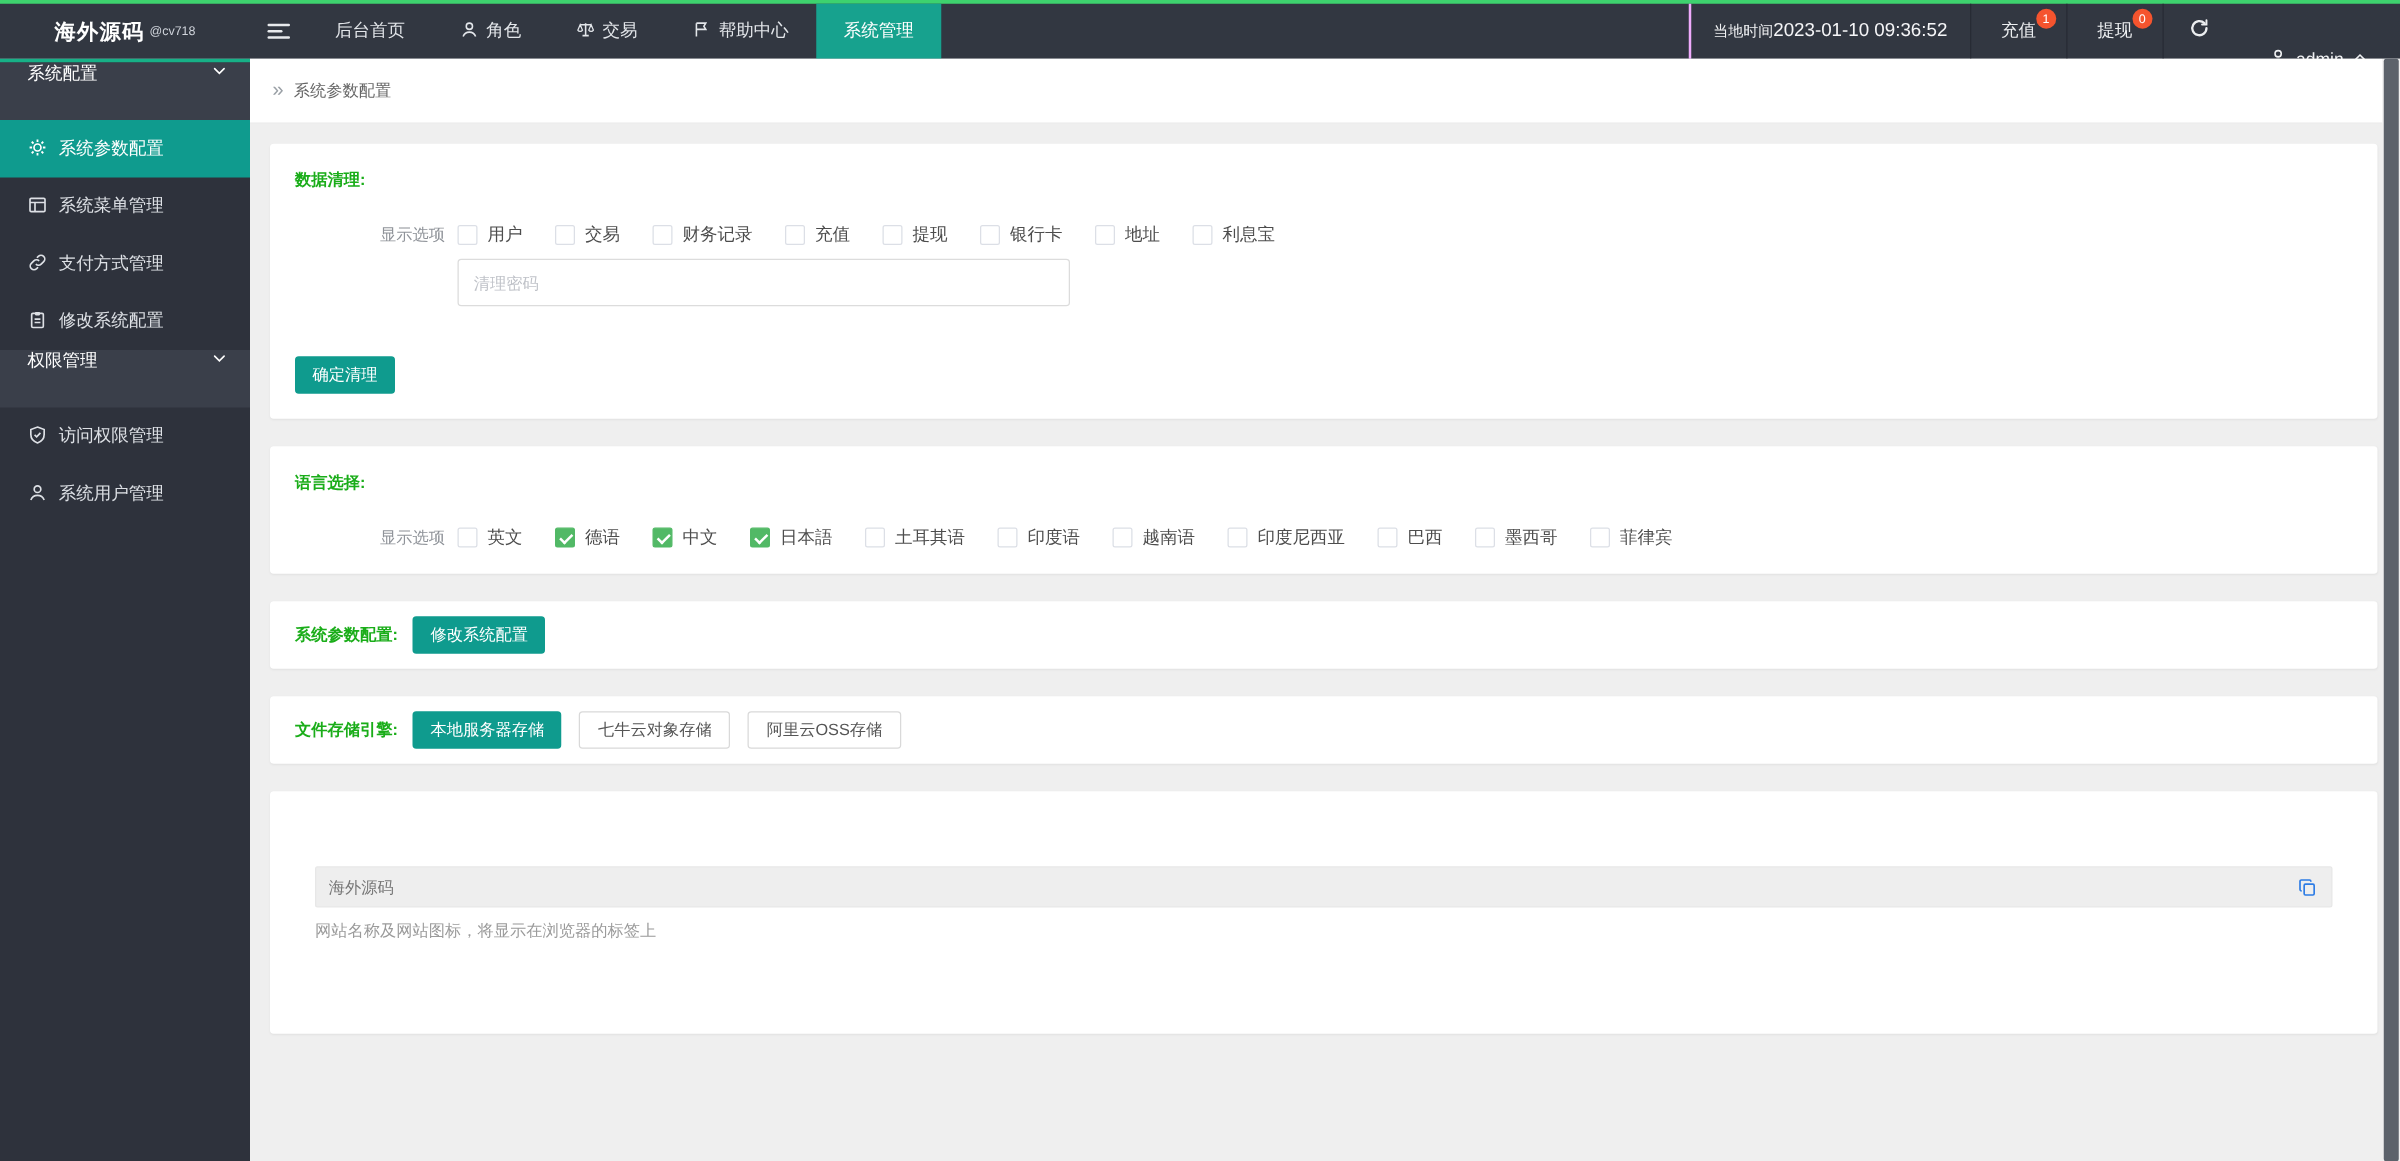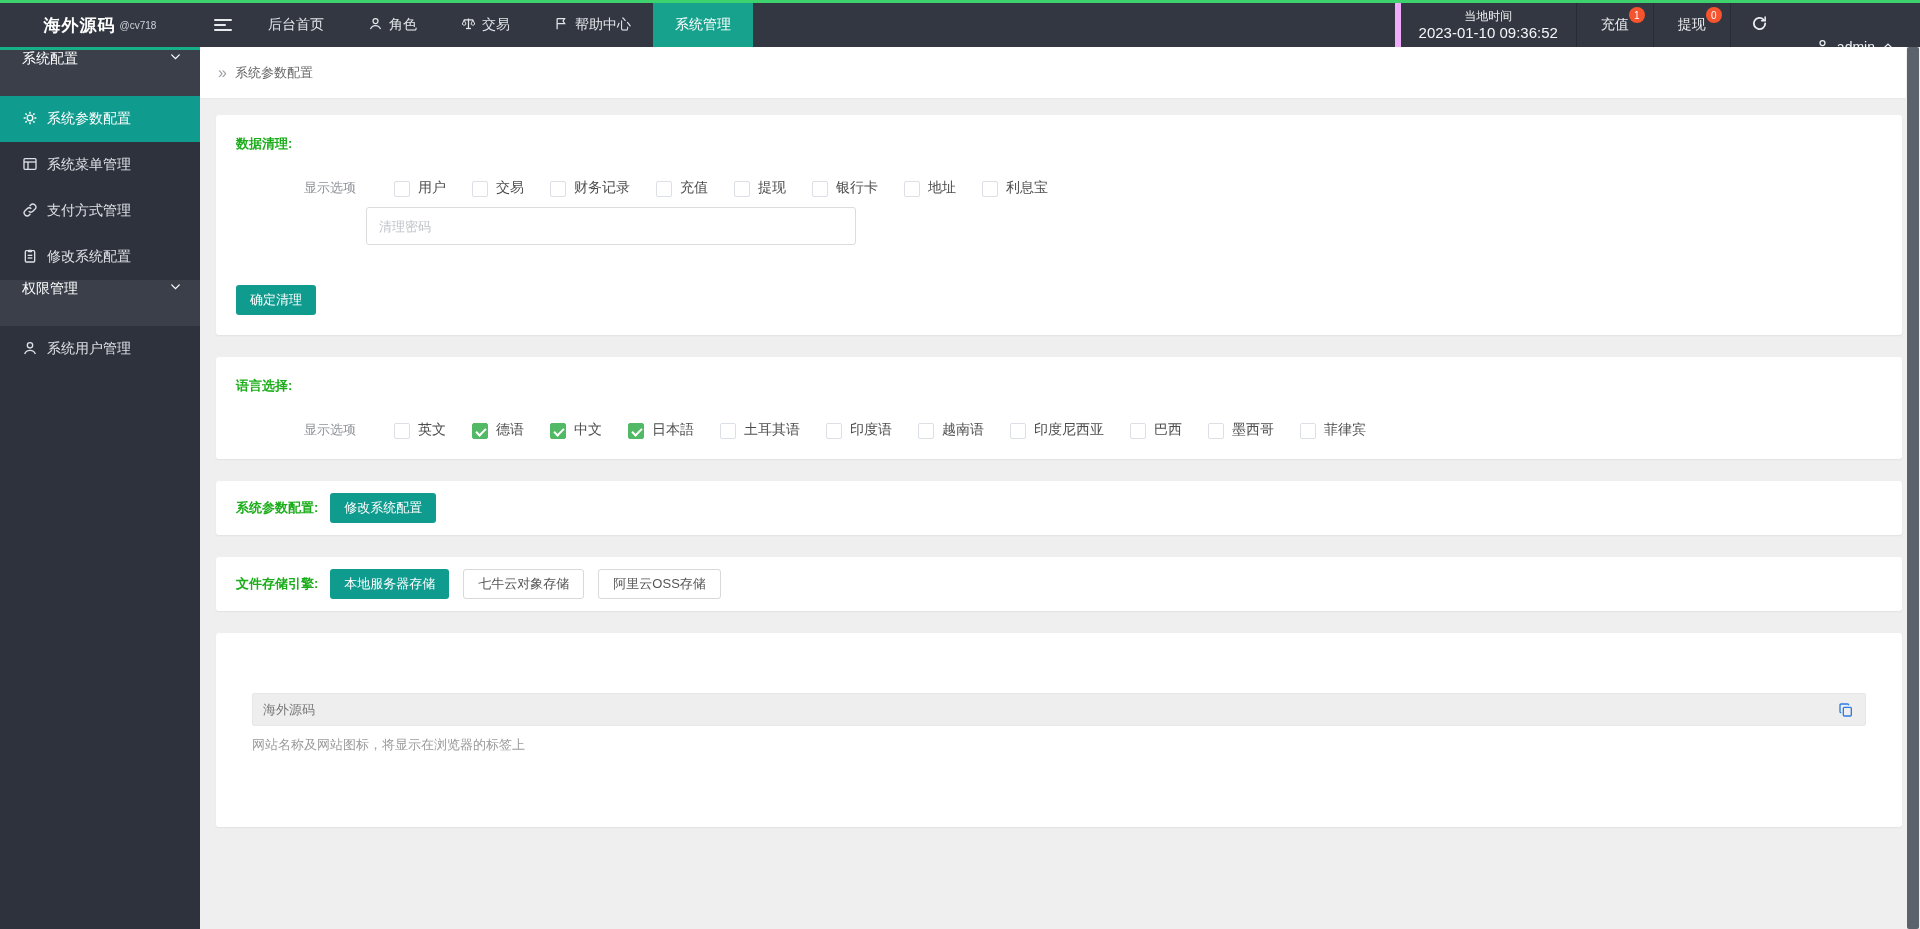--- a/index.html
+++ b/index.html
@@ -12,21 +12,21 @@
   .logo-text { color:#fff; font-size:17px; font-weight:bold; letter-spacing:1px; }
   .logo-sup { color:#cfd3da; font-size:10px; margin-left:4px; position:relative; top:-6px;margin-top:12px; }
   .hamburger { width:46px; display:flex; flex-direction:column; justify-content:center; align-items:center; gap:3px; cursor:pointer; }
   .hamburger i { display:block; height:2px; background:#e8eaed; border-radius:1px; }
   .hamburger i:nth-child(1){ width:18px; } .hamburger i:nth-child(2){ width:12px; margin-right:6px;} .hamburger i:nth-child(3){ width:18px; }
   .top-nav { display:flex; align-items:stretch; }
   .top-nav .nav-item { display:flex; align-items:center; gap:6px; padding:0 22px; font-size:14px; color:#e3e6ea; cursor:pointer; }
   .top-nav .nav-item.active { background:#17a28e; color:#fff; }
   .top-nav .nav-item svg { width:15px; height:15px; }
   .topbar-right { margin-left:auto; display:flex; align-items:stretch; }
-  .tb-seg { display:flex; flex-direction:column; align-items:center; justify-content:center; border-left:6px solid #f0abfc; padding:0 18px; }
+  .tb-seg { display:flex; flex-direction:row; align-items:center; justify-content:center; border-left:2px solid #f0abfc; padding:0 18px; }
   .time-label { font-size:12px; color:#f0f1f3; line-height:16px; }
   .time-value { font-size:15px; color:#f5f5f7; line-height:18px; }
   .tb-action { position:relative; display:flex; align-items:center; justify-content:center; border-left:1px solid #272b34; padding:0 24px; font-size:14px; color:#eceef0; cursor:pointer; }
   .badge { position:absolute; top:4px; right:8px; min-width:16px; height:16px; border-radius:8px; background:#f5542e; color:#fff;
     font-size:10px; display:flex; align-items:center; justify-content:center; padding:0 4px; }
   .tb-refresh { display:flex; align-items:center; justify-content:center; border-left:1px solid #272b34; padding:0 20px; cursor:pointer; }
   .tb-user { display:flex; align-items:center; gap:7px; border-left:1px solid #272b34; padding:0 26px; font-size:14px; color:#f0f1f3; cursor:pointer;margin-top:44px; }
 
   
   .sidebar { position:absolute; left:0; top:47px; width:200px; height:882px; background:#2e323c; border-top:3px solid #17b187; }
@@ -39,24 +39,24 @@
 
   
   .main { position:absolute; left:200px; top:47px; width:1706px; height:882px; }
   .breadcrumb-bar { height:52px; background:#fff; display:flex; align-items:center; padding-left:18px; border-bottom:1px solid #e9e9e9; }
   .bc-arrow { color:#9aa0a6; font-size:16px; margin-right:8px; }
   .bc-text { color:#666; font-size:13px; }
   .content { padding:16px 4px 0 16px; }
   .card { background:#fff; border-radius:3px; box-shadow:0 1px 2px rgba(0,0,0,.06); margin-bottom:22px; }
   .card.pad { padding:20px; }
   .green-title { color:#1aad19; font-size:13px; font-weight:bold; }
-  .form-row { display:flex; align-items:center; margin-top:26px;gap:28px; }
+  .form-row { display:flex; align-items:center; margin-top:26px; }
   .row-label { width:120px; text-align:right; color:#8f9399; font-size:13px; margin-right:10px; flex:0 0 auto; }
   .check-list { display:flex; align-items:center; flex-wrap:wrap; }
-  .check-item { display:flex; align-items:flex-end; margin-right:26px; cursor:pointer; }
+  .check-item { display:flex; align-items:center; margin-right:26px; cursor:pointer; }
   .cb { width:16px; height:16px; border:1px solid #dcdfe6; border-radius:2px; background:#fff; position:relative; }
   .cb.checked { background:#52b966; border-color:#52b966; }
   .cb.checked::after { content:""; position:absolute; left:5px; top:2px; width:4px; height:8px;
     border-right:2px solid #fff; border-bottom:2px solid #fff; transform:rotate(45deg); }
   .cb-label { margin-left:8px; font-size:14px; color:#4d4d4d; }
   .text-input { margin-left:130px; margin-top:10px; width:490px; height:38px; border:1px solid #dcdcdc; border-radius:3px;
     font-size:13px; color:#555; padding:0 12px; outline:none; font-family:"Liberation Sans",sans-serif; }
   .text-input::placeholder { color:#c0c3c9; }
   .btn { display:inline-flex; align-items:center; justify-content:center; height:30px; padding:0 14px; border-radius:3px;
     background:#0f9b8e; color:#fff; font-size:13px; border:none; cursor:pointer; font-family:"Liberation Sans",sans-serif; }
@@ -209,20 +209,27 @@
       <span>修改系统配置</span>
     </div>
     <div class="group-header">
       <span>权限管理</span>
       <span class="chev"><svg width="13" height="13" viewBox="0 0 24 24" fill="none" stroke="currentColor" stroke-width="2.4" stroke-linecap="round">
           <polyline points="5,9 12,16 19,9"></polyline>
         </svg></span>
     </div>
     <div class="side-item">
       <span><svg viewBox="0 0 24 24" fill="none" stroke="currentColor" stroke-width="2" width="16" height="16">
+          <path d="M12 2.5l8 3v6c0 5-3.5 8.5-8 10-4.5-1.5-8-5-8-10v-6z"></path>
+          <polyline points="8.5,11.8 11,14.3 15.5,9.5"></polyline>
+        </svg></span>
+      <span>访问权限管理</span>
+    </div>
+    <div class="side-item">
+      <span><svg viewBox="0 0 24 24" fill="none" stroke="currentColor" stroke-width="2" width="16" height="16">
           <circle cx="12" cy="8" r="4"></circle>
           <path d="M4 21c1.5-4 5-5.5 8-5.5s6.5 1.5 8 5.5"></path>
         </svg></span>
       <span>系统用户管理</span>
     </div>
   </aside>
 
 <div class="main">
   <div class="breadcrumb-bar">
     <span class="bc-arrow">»</span>

